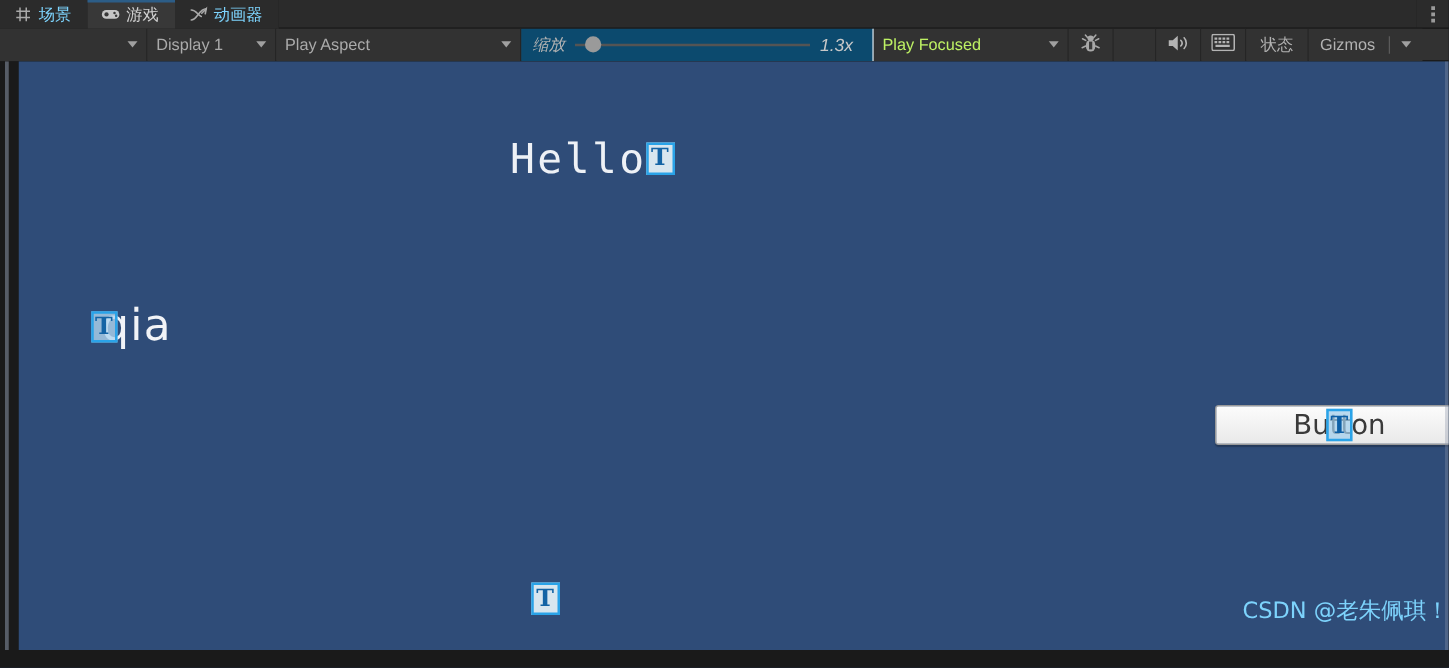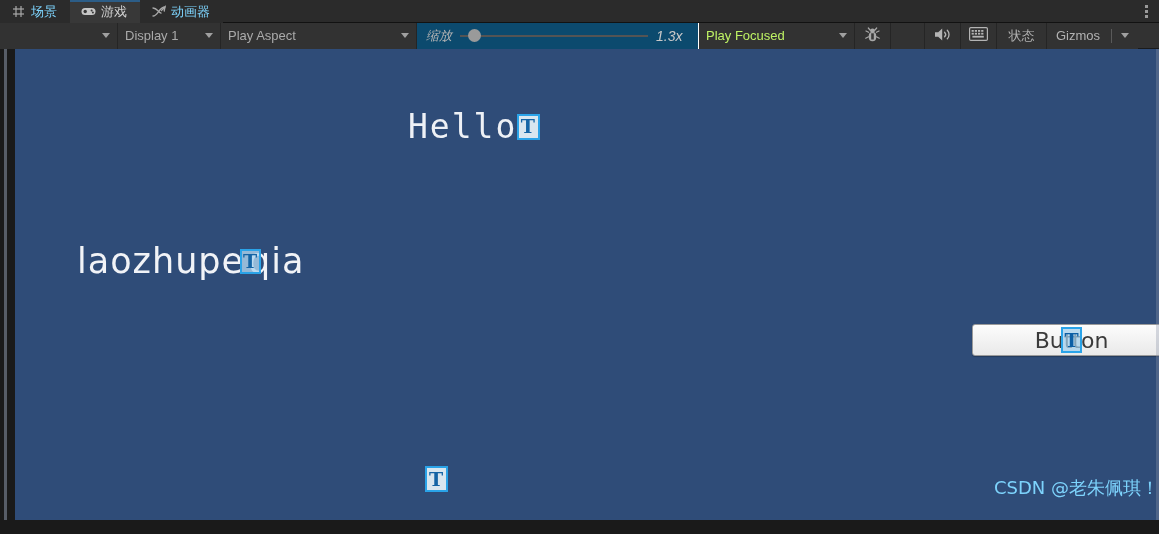--- a/index.html
+++ b/index.html
@@ -402,21 +402,20 @@
   <div class="gameview-wrap">
 
     <div class="gameview">
 
       <div class="gobj txt-hello">
         <span>Hello</span>
         <span class="tbadge">T</span>
       </div>
 
       <div class="gobj txt-laozhu">
-        <span>laozhupe</span>
         <span class="tbadge" style="width:21px;height:25px;background:rgba(175,212,239,.8);margin:0 -13px 0 -4px;position:relative;z-index:2;">T</span>
         <span>qia</span>
       </div>
 
       <div class="gobj txt-computers">
         <span class="tbadge">T</span>
       </div>
 
       <div class="ui-button">
         <span>Button</span>

